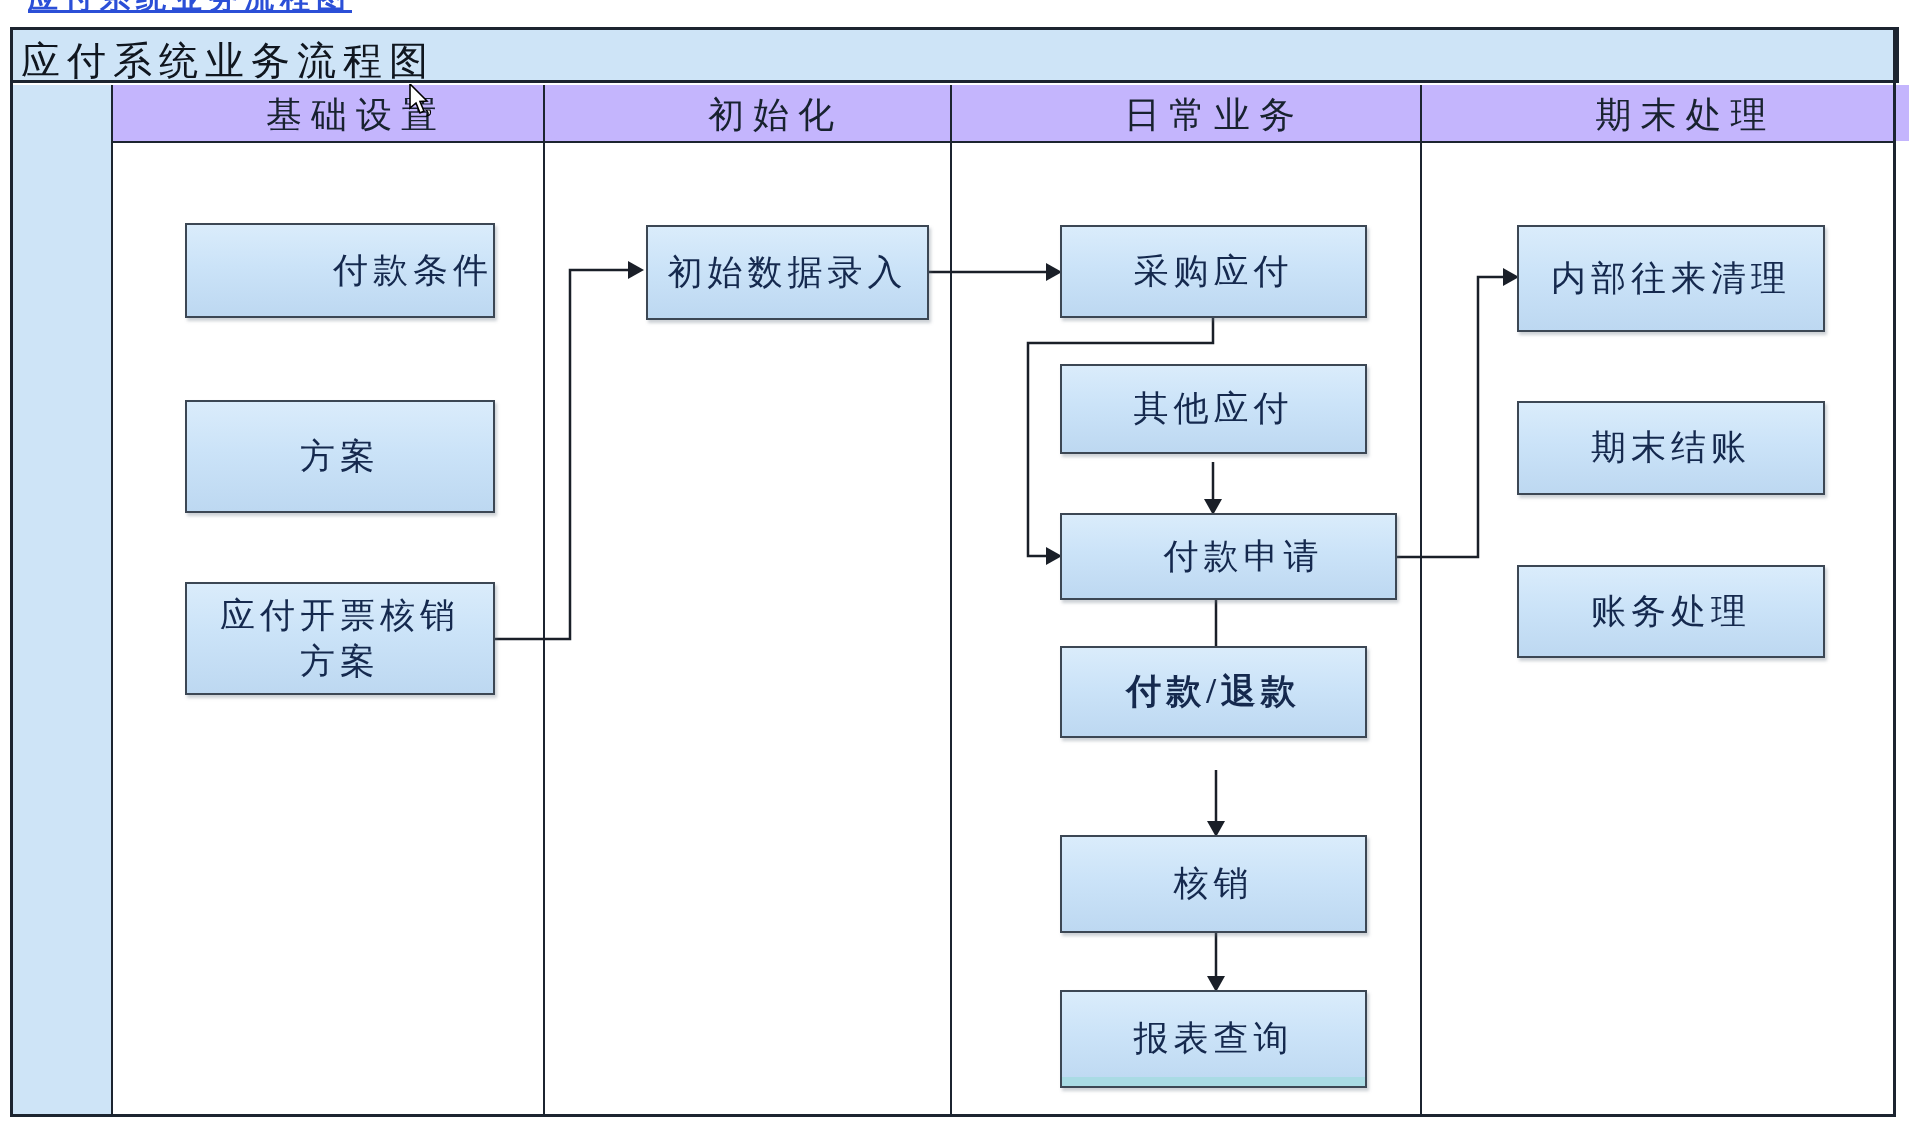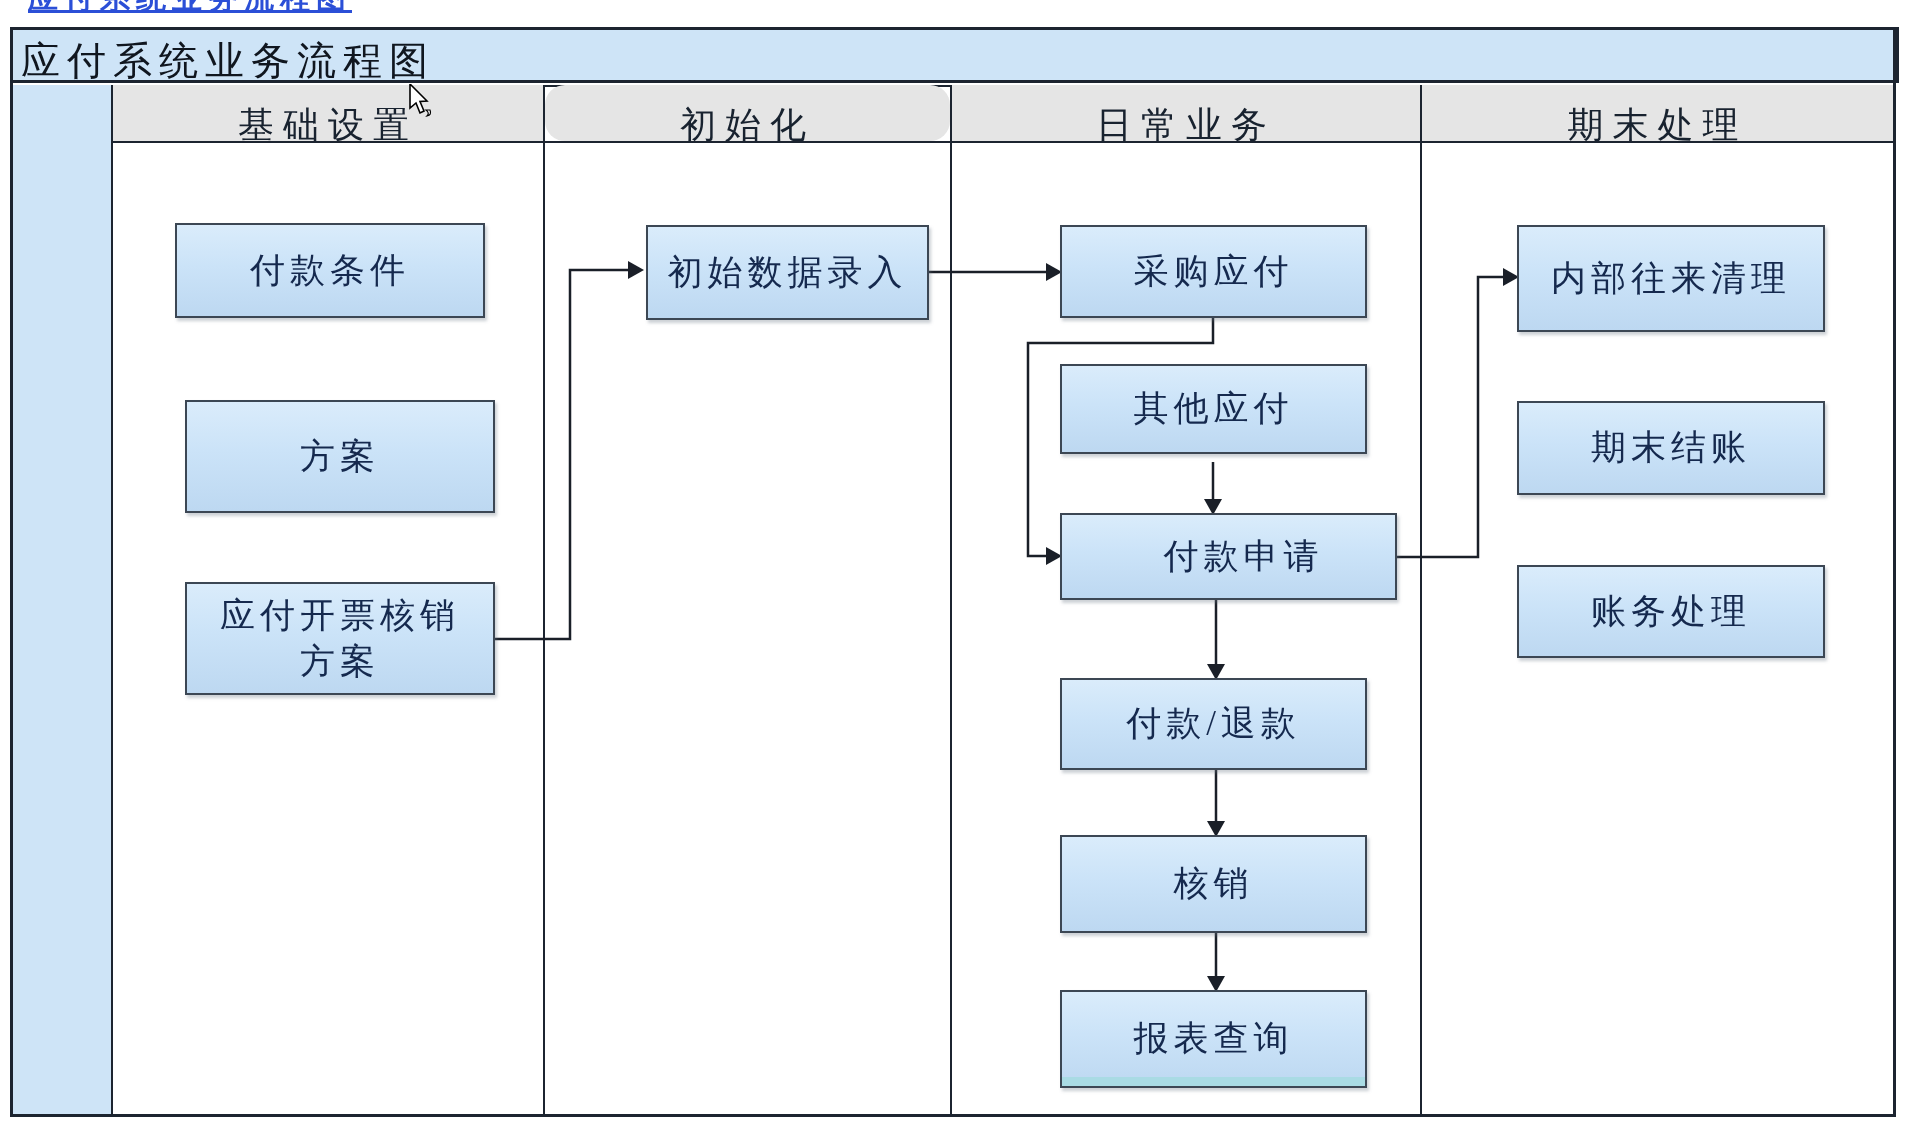--- a/index.html
+++ b/index.html
@@ -8,22 +8,22 @@
   
   #top-link-clip{position:absolute;left:28px;top:0;width:330px;height:15px;overflow:hidden;}
   #top-link-clip span{position:absolute;left:0;top:-22px;font-size:30px;font-weight:bold;
          letter-spacing:6px;color:#2b4fd7;text-decoration:underline;white-space:nowrap;}
   
   .frame-line{position:absolute;background:#1c2430;}
   #title-row{position:absolute;left:10px;top:27px;width:1883px;height:53px;background:#cee4f7;
          border-left:3px solid #1c2430;border-right:3px solid #1c2430;border-top:3px solid #1c2430;}
   #title-row .t{position:absolute;left:8px;top:4px;font-size:39px;letter-spacing:7px;color:#10161f;}
   #left-strip{position:absolute;left:10px;top:85px;width:101px;height:1032px;background:#cee4f7;}
-  .col-header{position:absolute;top:85px;height:56px;background:#e5e5e5;display:flex;
-         align-items:flex-end;justify-content:center;}
+  .col-header{position:absolute;top:85px;height:56px;background:#c4b5fd;display:flex;
+         align-items:center;justify-content:center;padding-left:28px;}
   .col-header span{font-size:36px;letter-spacing:9px;color:#18222f;line-height:1.0;
          transform:translateY(2px);white-space:nowrap;}
   
   .fbox{position:absolute;border:2px solid #3c4754;
          background:linear-gradient(180deg,#daecfb 0%,#cbe3f8 45%,#bdd8f1 100%);
          box-shadow:2px 3px 3px rgba(110,120,135,.35);
          display:flex;flex-direction:column;align-items:center;justify-content:center;}
   .fbox .ln{font-size:35px;letter-spacing:5px;color:#15294e;line-height:1.3;white-space:nowrap;}
   .teal-strip{position:absolute;left:0;right:0;bottom:0;height:9px;background:#a9dbe4;}
   svg#wires{position:absolute;left:0;top:0;pointer-events:none;}
@@ -86,21 +86,21 @@
       <polygon points="1207,664 1225,664 1216,680" fill="#1a1f28"></polygon>
       <polyline points="1216,770 1216,821" fill="none" stroke="#1a1f28" stroke-width="2.5"></polyline>
       <polygon points="1207,821 1225,821 1216,837" fill="#1a1f28"></polygon>
       <polyline points="1216,933 1216,976" fill="none" stroke="#1a1f28" stroke-width="2.5"></polyline>
       <polygon points="1207,976 1225,976 1216,992" fill="#1a1f28"></polygon>
       <polyline points="1367,557 1478,557 1478,277 1503,277" fill="none" stroke="#1a1f28" stroke-width="2.5"></polyline>
       <polygon points="1503,268 1503,286 1519,277" fill="#1a1f28"></polygon>
     </svg>
 
   <div id="boxes">
-      <div class="fbox" style="left: 175px; top: 223px; width: 306px; height: 91px;">
+      <div class="fbox" style="left: 185px; top: 223px; width: 306px; height: 91px; align-items: flex-end;">
         <div class="ln">付款条件</div>
       </div>
       <div class="fbox" style="left: 185px; top: 400px; width: 306px; height: 109px;">
         <div class="ln">方案</div>
       </div>
       <div class="fbox" style="left: 185px; top: 582px; width: 306px; height: 109px;">
         <div class="ln">应付开票核销</div>
         <div class="ln">方案</div>
       </div>
       <div class="fbox" style="left: 646px; top: 225px; width: 279px; height: 91px;">
@@ -108,21 +108,21 @@
       </div>
       <div class="fbox" style="left: 1060px; top: 225px; width: 303px; height: 89px;">
         <div class="ln">采购应付</div>
       </div>
       <div class="fbox" style="left: 1060px; top: 364px; width: 303px; height: 86px;">
         <div class="ln">其他应付</div>
       </div>
       <div class="fbox" style="left: 1060px; top: 513px; width: 303px; height: 83px; padding-left: 30px;">
         <div class="ln">付款申请</div>
       </div>
-      <div class="fbox" style="left: 1060px; top: 678px; width: 303px; height: 88px;">
+      <div class="fbox" style="left: 1060px; top: 646px; width: 303px; height: 88px; font-weight: bold;">
         <div class="ln">付款/退款</div>
       </div>
       <div class="fbox" style="left: 1060px; top: 835px; width: 303px; height: 94px;">
         <div class="ln">核销</div>
       </div>
       <div class="fbox" style="left: 1060px; top: 990px; width: 303px; height: 94px; text-align: right;">
         <div class="ln">报表查询</div>
         <div class="teal-strip"></div>
       </div>
       <div class="fbox" style="left: 1517px; top: 225px; width: 304px; height: 103px;">

